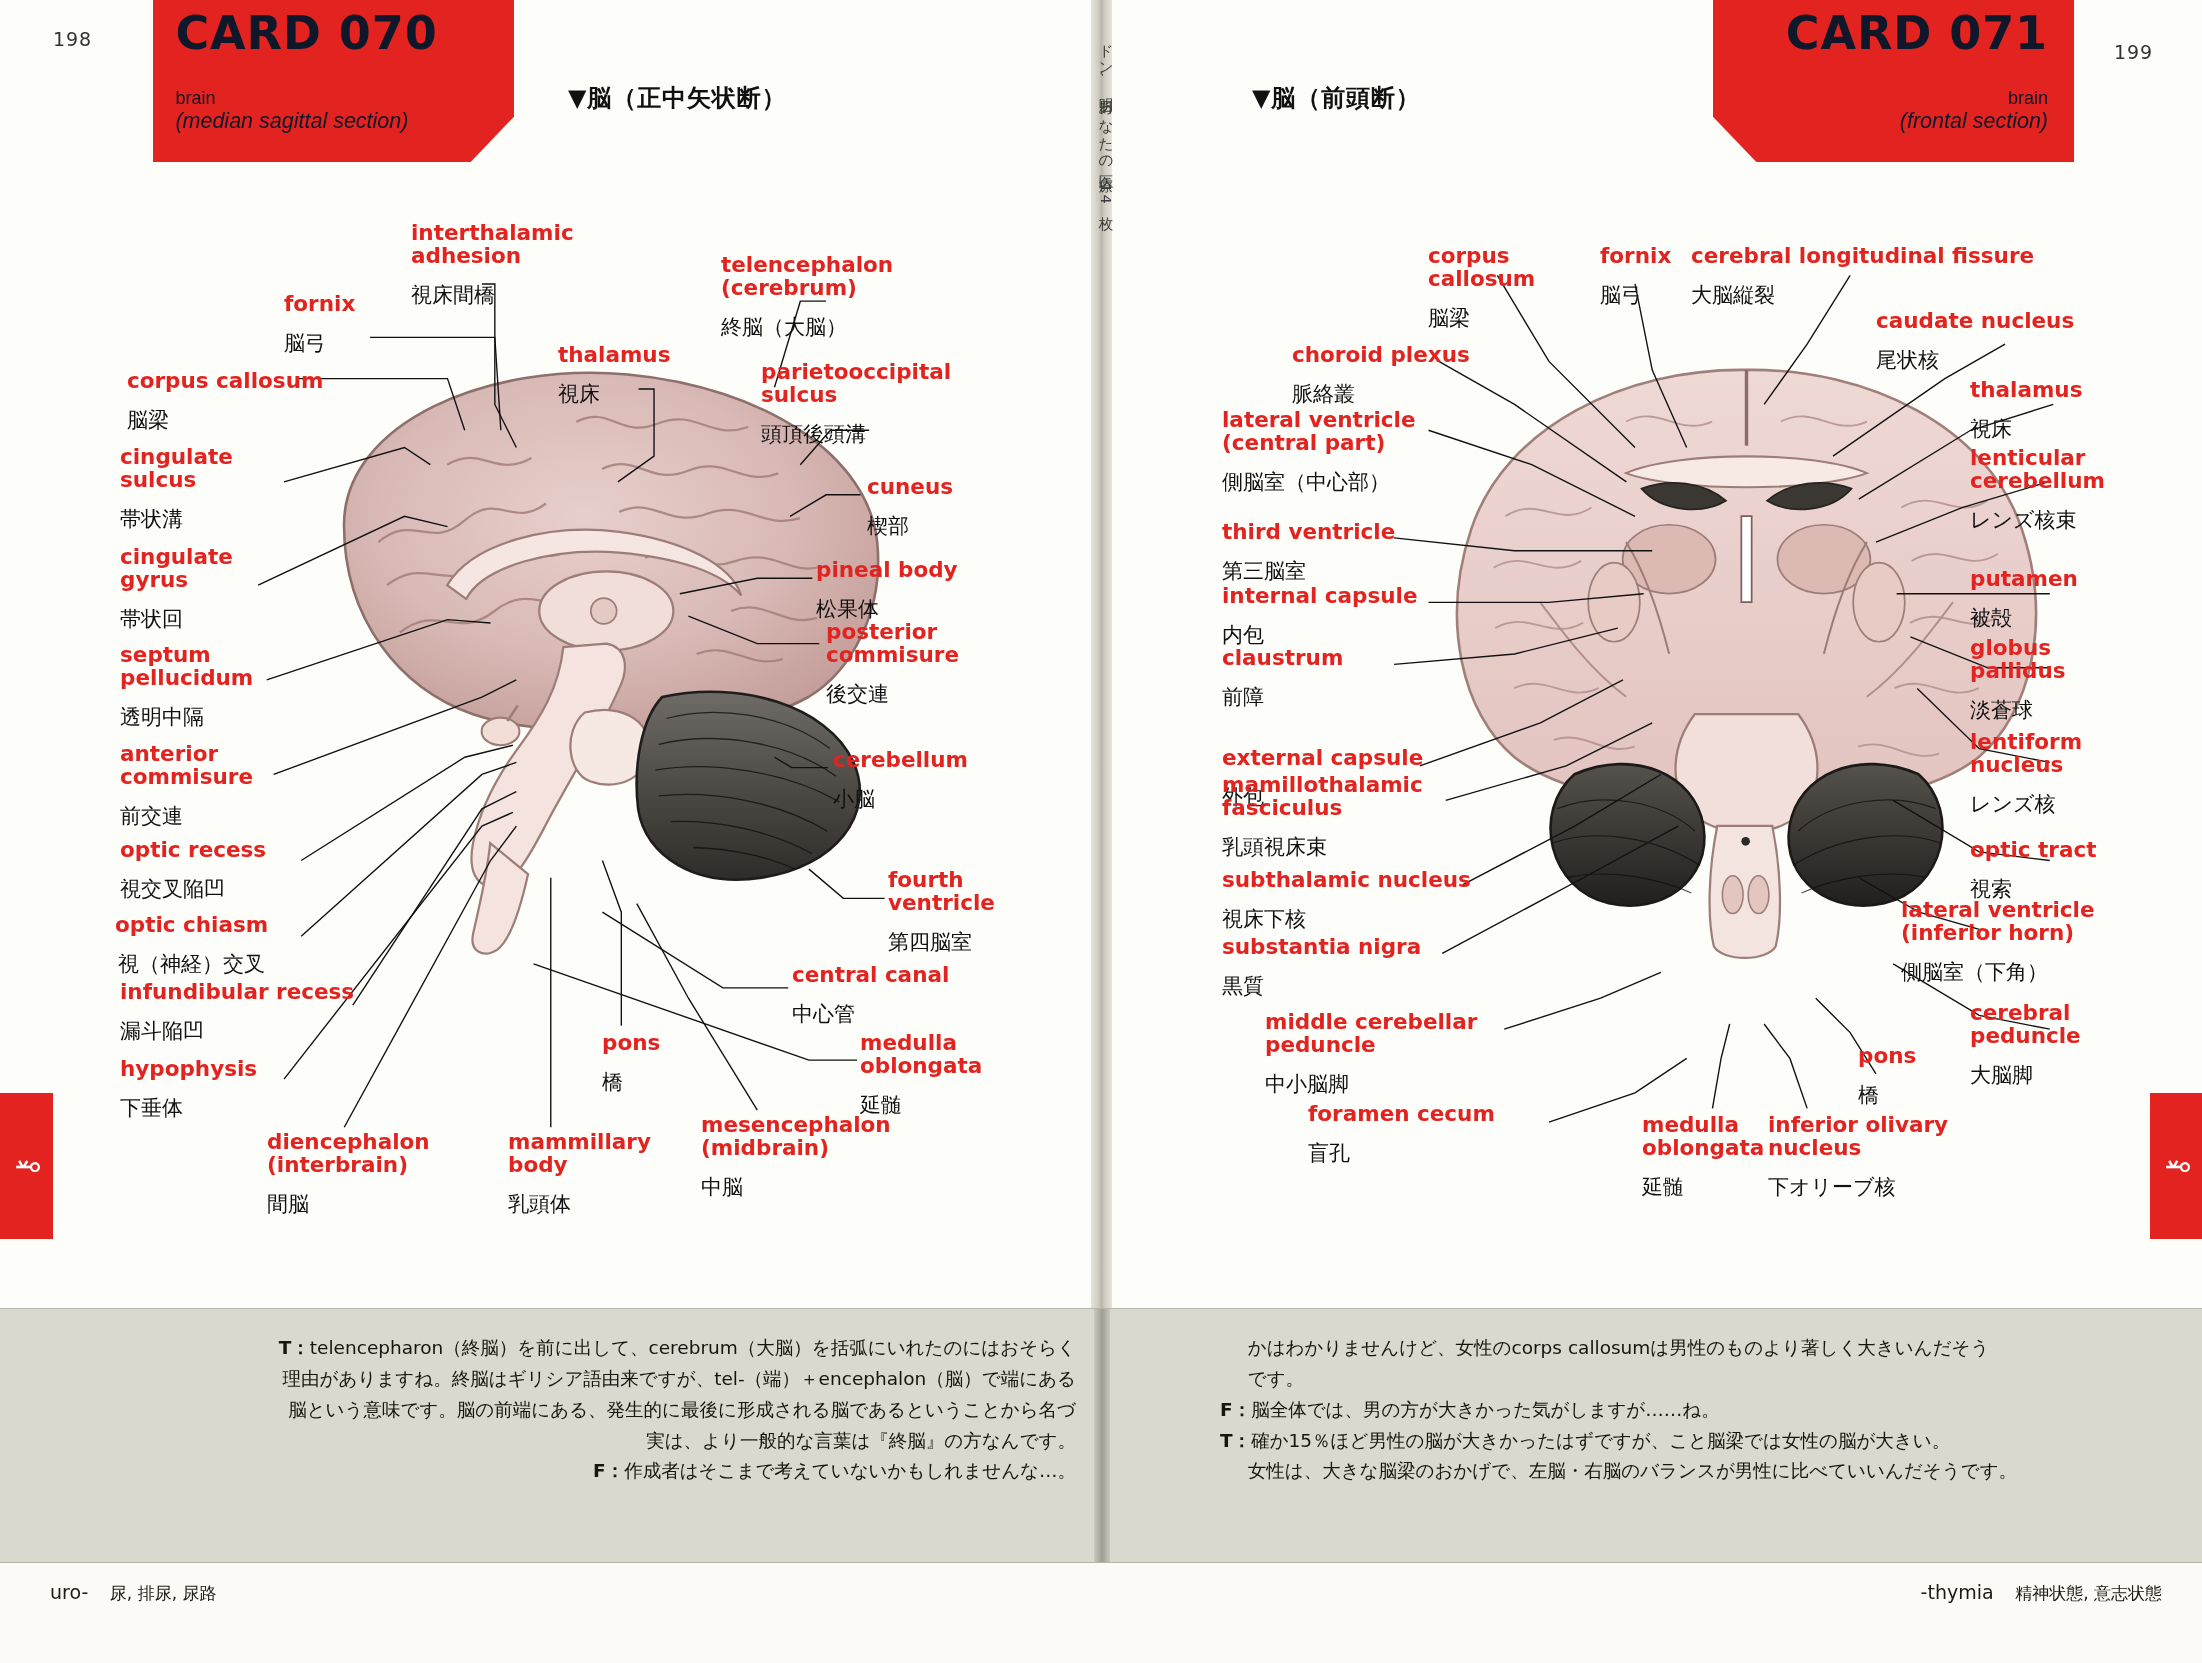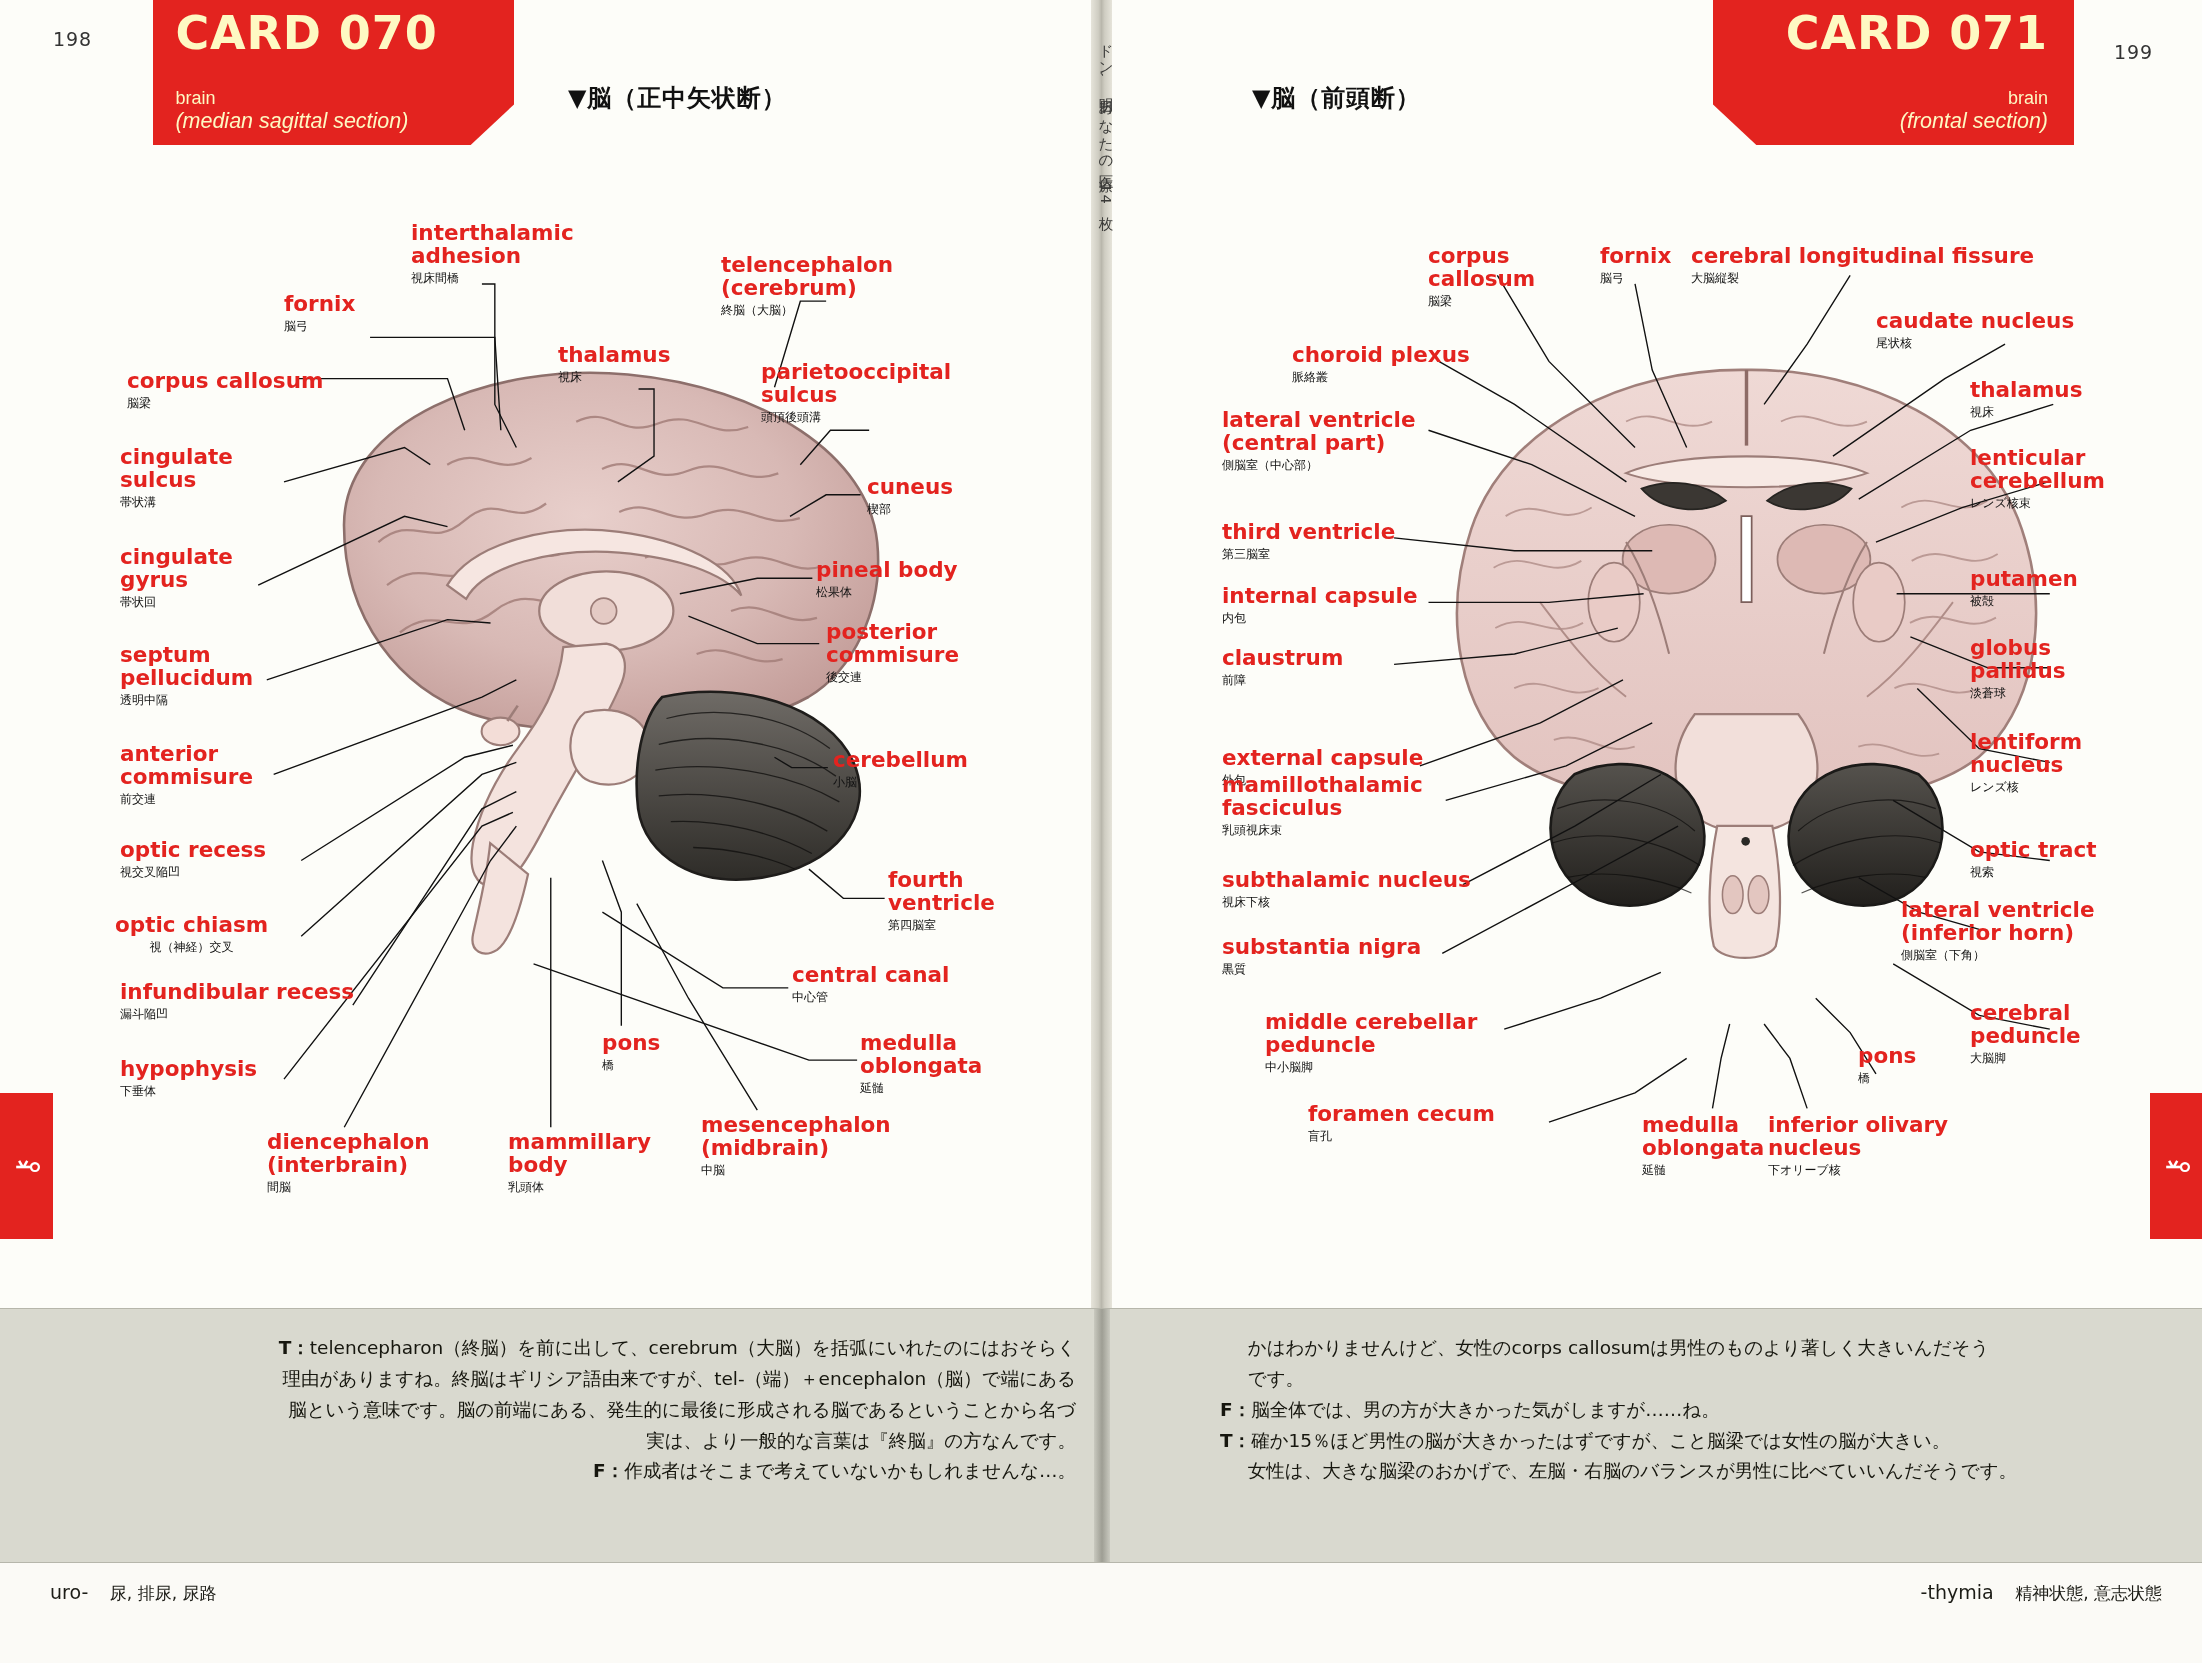--- a/index.html
+++ b/index.html
@@ -49,22 +49,22 @@
     color: #3a3a38;
     writing-mode: vertical-rl;
     letter-spacing: 1.7px;
     font-family: "DejaVu Sans", sans-serif;
   }
 
   
   .card-banner {
     position: absolute;
     background: #e3231f;
-    color: #fef9c3;
-    height: 145px;
+    color: #0f172a;
+    height: 162px;
   }
   .card-banner.left {
     left: 153px; top: 0; width: 361px;
     clip-path: polygon(0 0, 100% 0, 100% 72%, 88% 100%, 0 100%);
   }
   .card-banner.right {
     right: 129px; top: 0; width: 361px;
     clip-path: polygon(0 0, 100% 0, 100% 100%, 12% 100%, 0 72%);
   }
   .card-title {
@@ -126,22 +126,22 @@
     font-weight: bold;
     font-size: 21.5px;
     line-height: 1.06;
     font-family: "DejaVu Sans", sans-serif;
     white-space: pre-line;
   }
   .lbl .jp {
     display: block;
     color: #111;
     font-weight: normal;
-    font-size: 12px;
-    margin-top: 4px;
+    font-size: 21px;
+    margin-top: 16px;
     font-family: "DejaVu Sans", sans-serif;
   }
 
   
   .leaders { position: absolute; top: 0; left: 0; width: 2203px; height: 1308px; pointer-events: none; }
 
   
   .art { position: absolute; }
 
   

